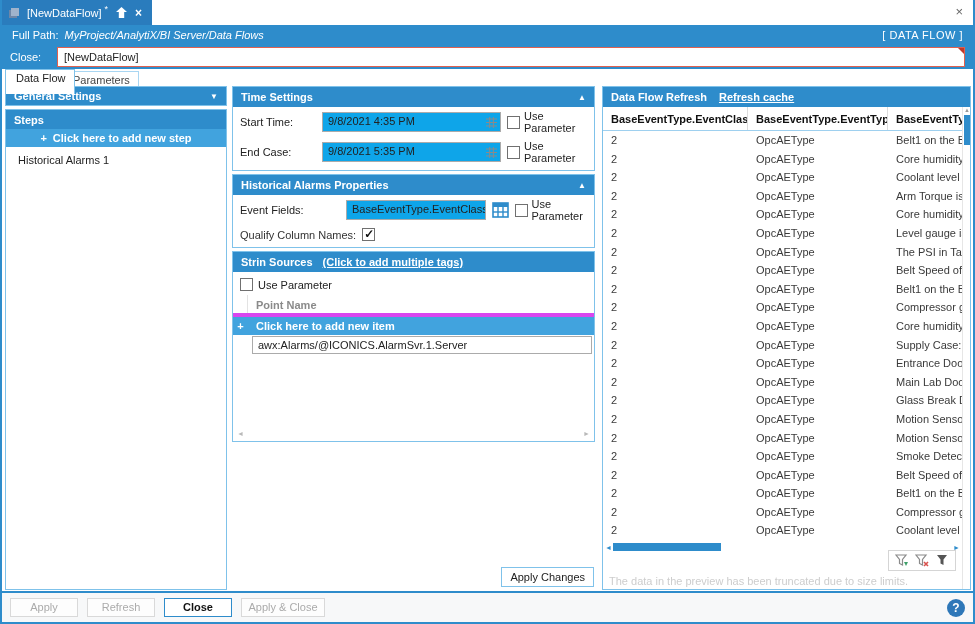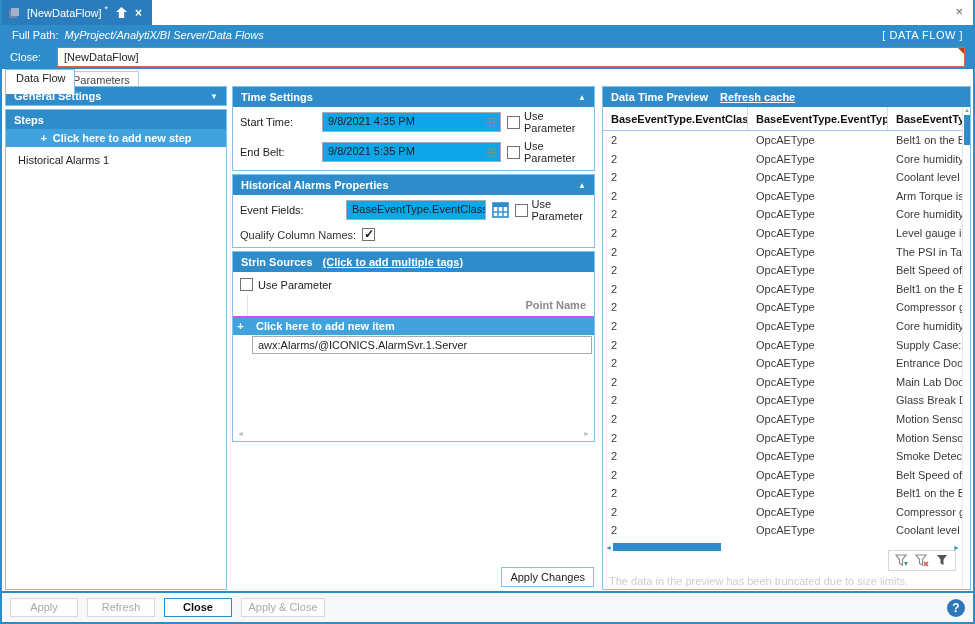--- a/index.html
+++ b/index.html
@@ -55,21 +55,21 @@
   .frow .flabel { width:76px; flex:none; color:#222; }
   .tinput { position:relative; width:200px; height:20px; border:1px solid #ABABAB; background:#0ea5e9; padding:2px 18px 2px 5px; color:#222; white-space:nowrap; overflow:hidden; }
   .grid-ico { position:absolute; right:3px; top:4px; width:11px; height:11px; }
   .useparam { display:flex; align-items:center; gap:4px; margin-left:auto; color:#222; }
   .ef-input { width:172px; padding-right:5px; }
   .tbl-btn { width:17px; height:16px; flex:none; }
   .ds-hdr { height:19px; gap:10px; }
   .ds-link { color:#fff; text-decoration:underline; font-weight:bold; }
   .ds-body { position:relative; height:168px; }
   .ds-up { display:flex; align-items:center; gap:5px; padding:6px 7px 4px 7px; color:#222; }
-  .pn-row { display:flex; height:22px; border-bottom:1px solid #d946ef;justify-content:space-between; }
+  .pn-row { display:flex; height:22px; border-bottom:4px solid #d946ef; }
   .pn-gutter { width:15px; border-right:1px solid #E3E3E3; }
   .pn-label { padding:4px 8px; color:#8a8a8a; font-weight:bold; }
   .add-item { display:flex; align-items:center; height:18px; }
   .add-item .plus { width:15px; text-align:center; }
   .add-item .txt { padding-left:8px; }
   .ds-input { margin:1px 2px 0 19px; height:18px; border:1px solid #ABABAB; padding:2px 5px; color:#222; white-space:nowrap; overflow:hidden; }
   .ds-hscroll { position:absolute; left:0; bottom:0; width:100%; height:14px; display:flex; justify-content:space-between; align-items:center; padding:0 4px; color:#B9B9B9; font-size:7px; }
   .apply-changes { position:absolute; right:1px; bottom:3px; border:1px solid #7FC2EA; background:#fff; padding:3px 8px; color:#222; }
 
   
@@ -180,21 +180,21 @@
                 <line x1="7.4" y1="0" x2="7.4" y2="11"></line>
               </g>
             </svg>
         </div>
         <span class="useparam">
             <span class="cb"></span>
             <span>Use Parameter</span>
           </span>
       </div>
       <div class="frow" style="padding-bottom:6px;">
-        <span class="flabel">End Belt:</span>
+        <span class="flabel">End Case:</span>
         <div class="tinput"><span>9/8/2021 5:35 PM</span>
           <svg class="grid-ico" viewBox="0 0 11 11">
               <g stroke="#8a8a8a" stroke-width="1">
                 <line x1="0" y1="2" x2="11" y2="2"></line>
                 <line x1="0" y1="5.5" x2="11" y2="5.5"></line>
                 <line x1="0" y1="9" x2="11" y2="9"></line>
                 <line x1="3.7" y1="0" x2="3.7" y2="11"></line>
                 <line x1="7.4" y1="0" x2="7.4" y2="11"></line>
               </g>
             </svg>
@@ -258,21 +258,21 @@
           <span>►</span>
         </div>
       </div>
     </div>
 
     <div class="apply-changes">Apply Changes</div>
   </div>
 
   <div class="right-panel">
     <div class="hdr pv-hdr">
-      <span>Data Time Preview</span>
+      <span>Data Flow Refresh</span>
       <span class="pv-link">Refresh cache</span>
     </div>
     <div class="pv-table">
       <div class="pv-headrow">
         <div class="pv-hcell">BaseEventType.EventClass  [UInt</div>
         <div class="pv-hcell">BaseEventType.EventType  [Strin</div>
         <div class="pv-hcell">BaseEventType.Me</div>
       </div>
       <div class="pv-rows" id="pv-rows">
           <div class="pv-row">

